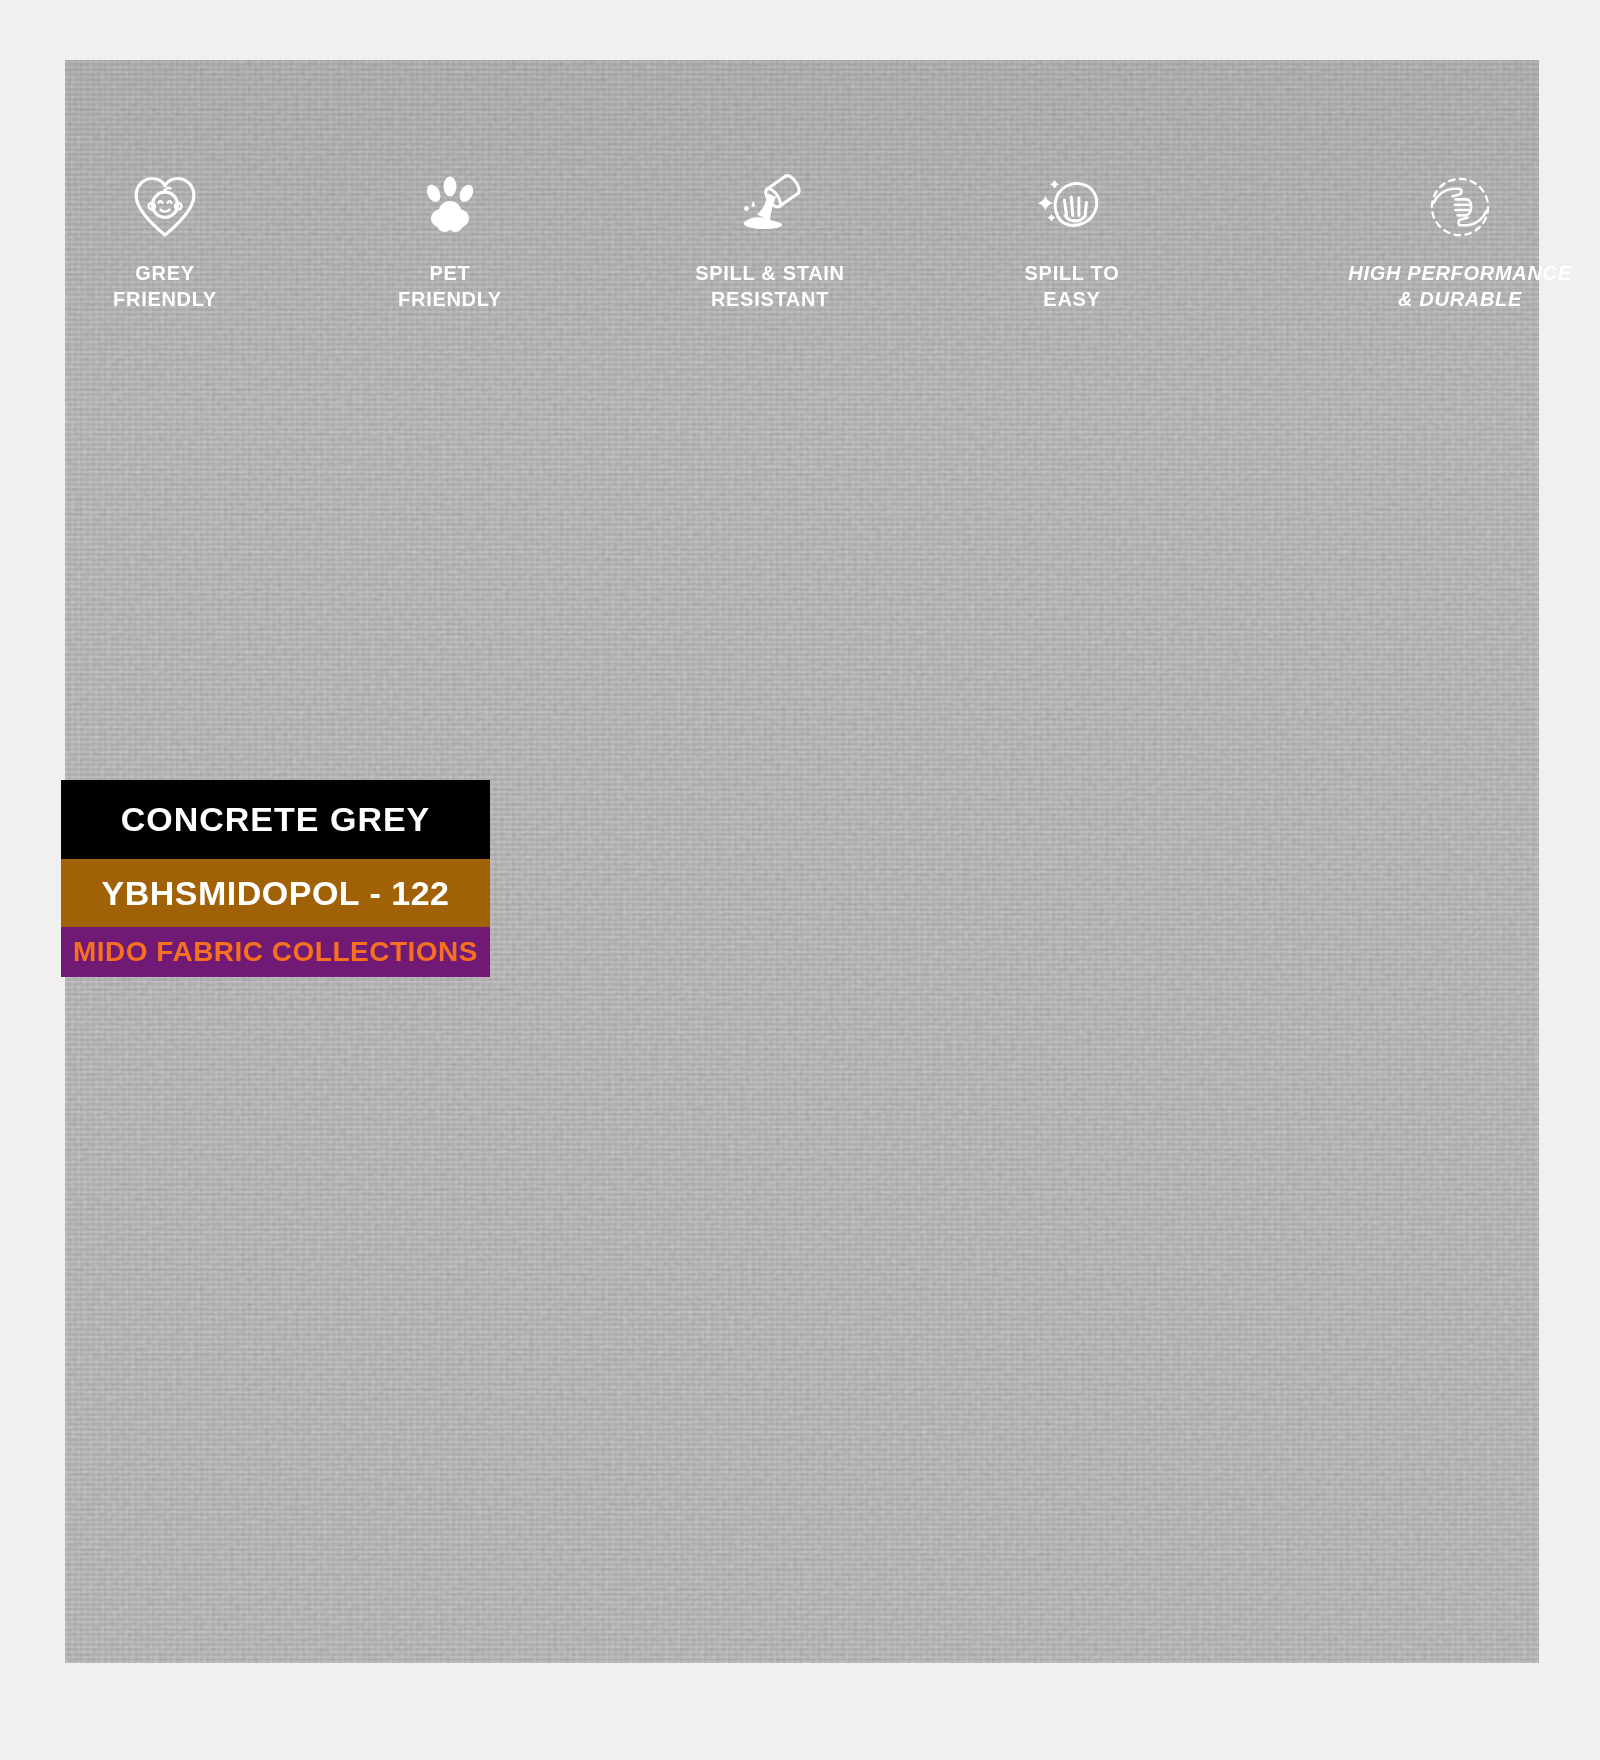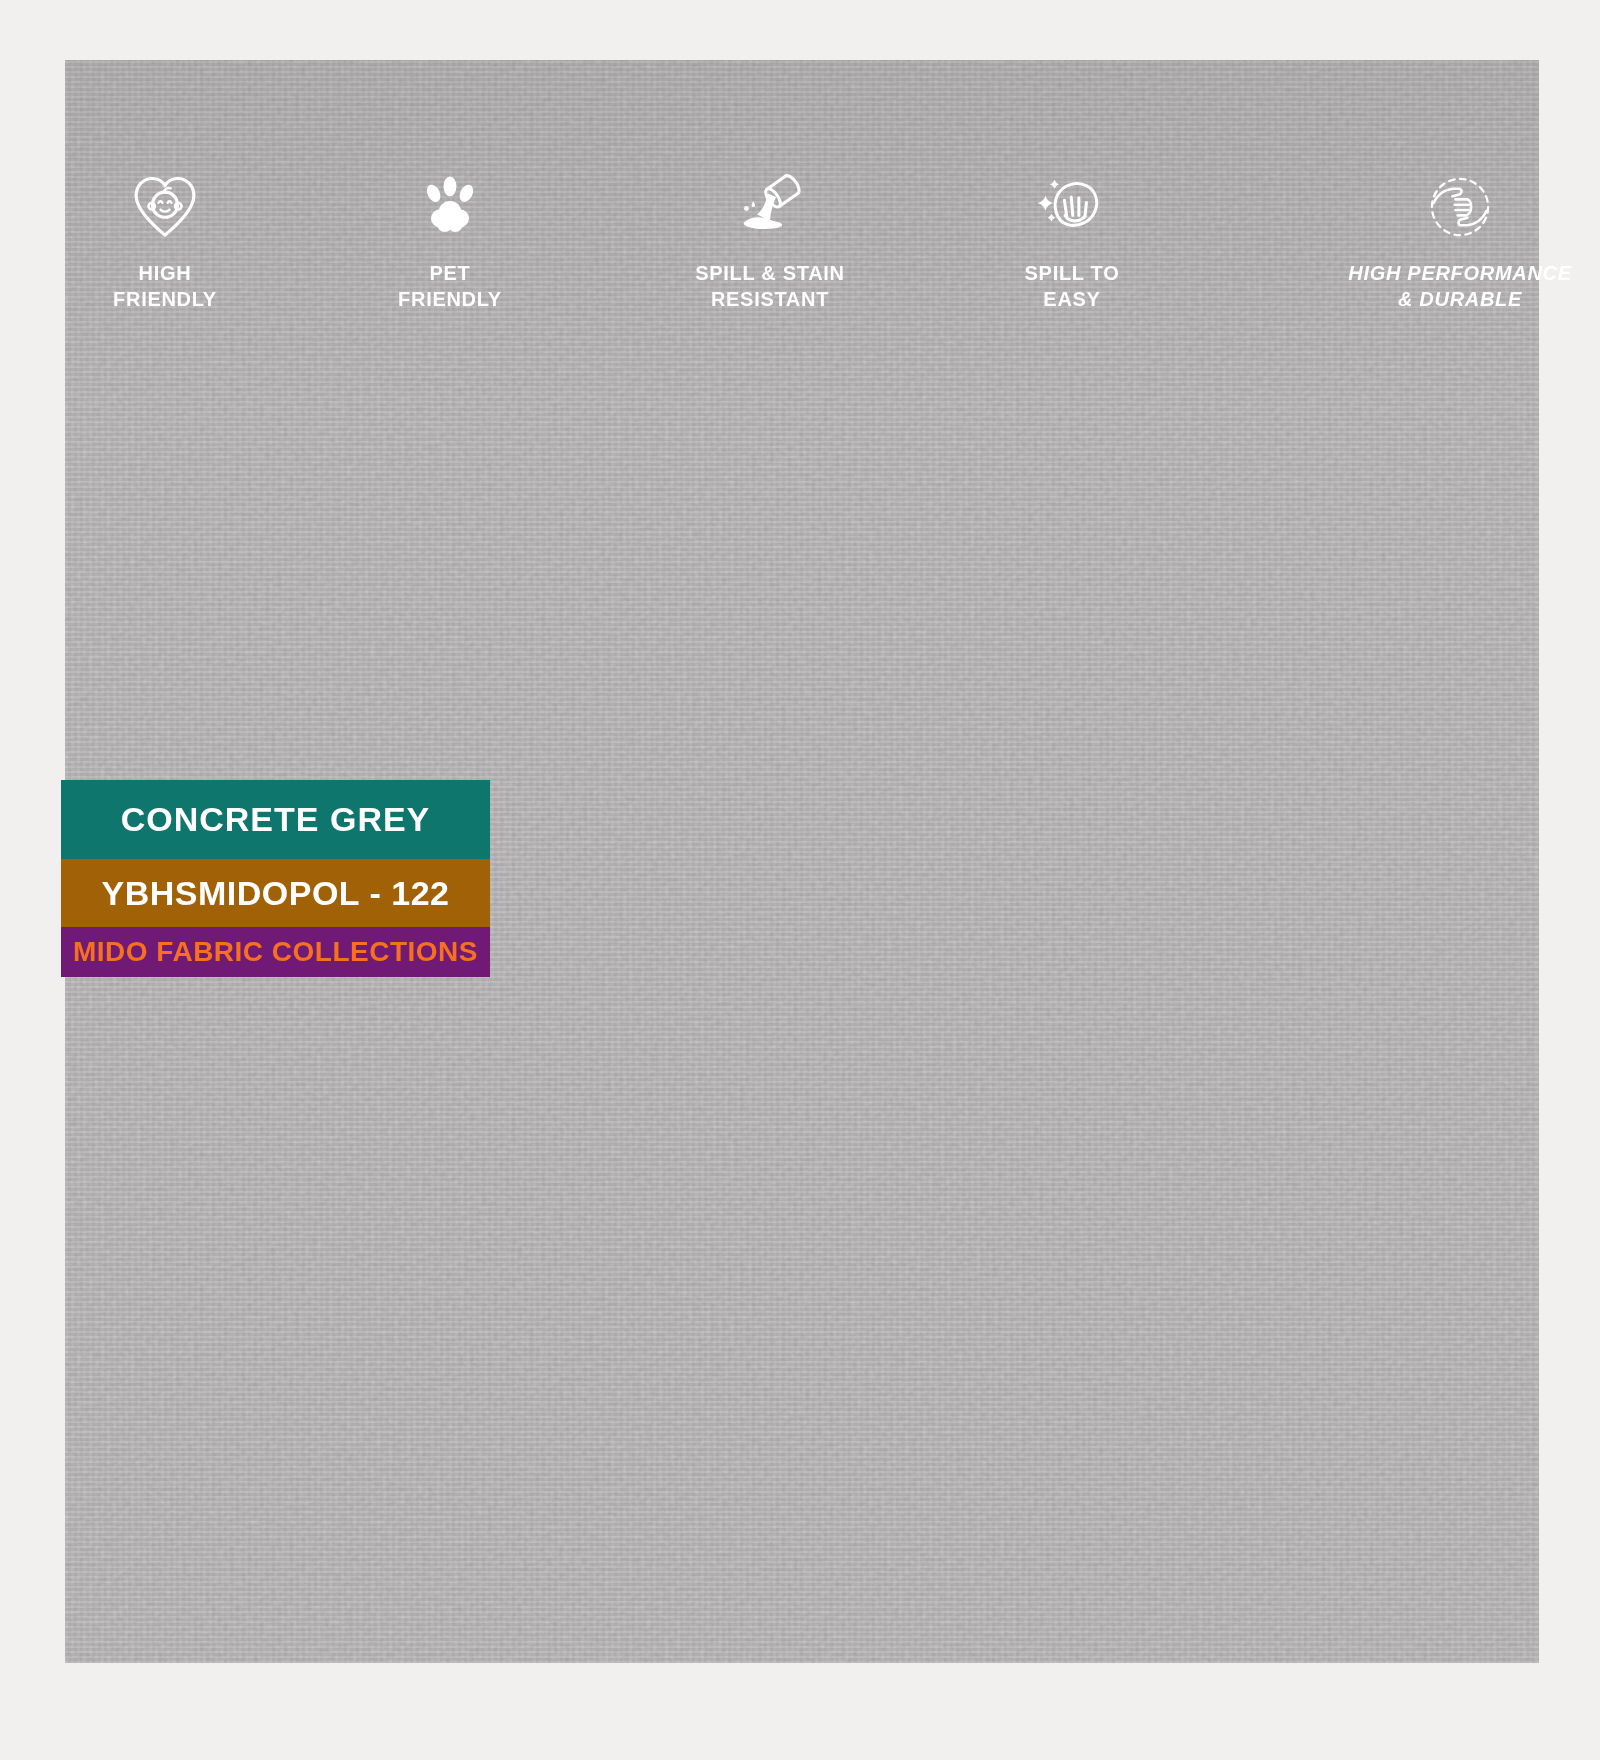--- a/index.html
+++ b/index.html
@@ -49,21 +49,21 @@
   .f5 { left:1395px;font-style:italic; }
 
   
   .bands { position:absolute; left:-4px; top:720px; width:429px; }
   .band {
     width:100%;
     display:flex; align-items:center; justify-content:center;
     font-weight:bold;
   }
   .band-dark {
-    height:79px; background:#0f766e; color:#ffffff;
+    height:79px; background:#000000; color:#ffffff;
     font-size:34px; letter-spacing:1px;
   }
   .band-orange {
     height:68px; background:#a16207; color:#ffffff;
     font-size:34px; letter-spacing:0.5px;
   }
   .band-white {
     height:50px; background:#701a75; color:#f7701f;
     font-size:28px; letter-spacing:0.5px;
   }
@@ -97,21 +97,21 @@
         <path d="M50 87 C27 68 12 51 12 35 C12 21.5 22 12.5 33.5 12.5 C40.5 12.5 46.5 16 50 22 C53.5 16 59.5 12.5 66.5 12.5 C78 12.5 88 21.5 88 35 C88 51 73 68 50 87 Z"></path>
         <circle cx="50" cy="47" r="16.5"></circle>
         <circle cx="32.5" cy="49" r="4.2" stroke-width="3.4"></circle>
         <circle cx="67.5" cy="49" r="4.2" stroke-width="3.4"></circle>
         <path d="M41.5 44.5 C42.5 41.8 45.5 41.8 46.5 44.5" stroke-width="3.2"></path>
         <path d="M53.5 44.5 C54.5 41.8 57.5 41.8 58.5 44.5" stroke-width="3.2"></path>
         <path d="M44 53.5 C47 57 53 57 56 53.5" stroke-width="3.2"></path>
         <path d="M49 31 C49 26 53.5 24 57.5 25.5" stroke-width="3.2"></path>
       </svg>
     </div>
-    <div class="f-line">HIGH</div>
+    <div class="f-line">GREY</div>
     <div class="f-line">FRIENDLY</div>
   </div>
 
   <div class="feature f2">
     <div class="icon-box">
       <svg viewBox="0 0 100 100" fill="#ffffff">
         <ellipse cx="28.5" cy="32" rx="8" ry="12" transform="rotate(-26 28.5 32)"></ellipse>
         <ellipse cx="50" cy="23" rx="8.5" ry="13"></ellipse>
         <ellipse cx="71.5" cy="32" rx="8" ry="12" transform="rotate(26 71.5 32)"></ellipse>
         <circle cx="50" cy="57" r="15"></circle>

